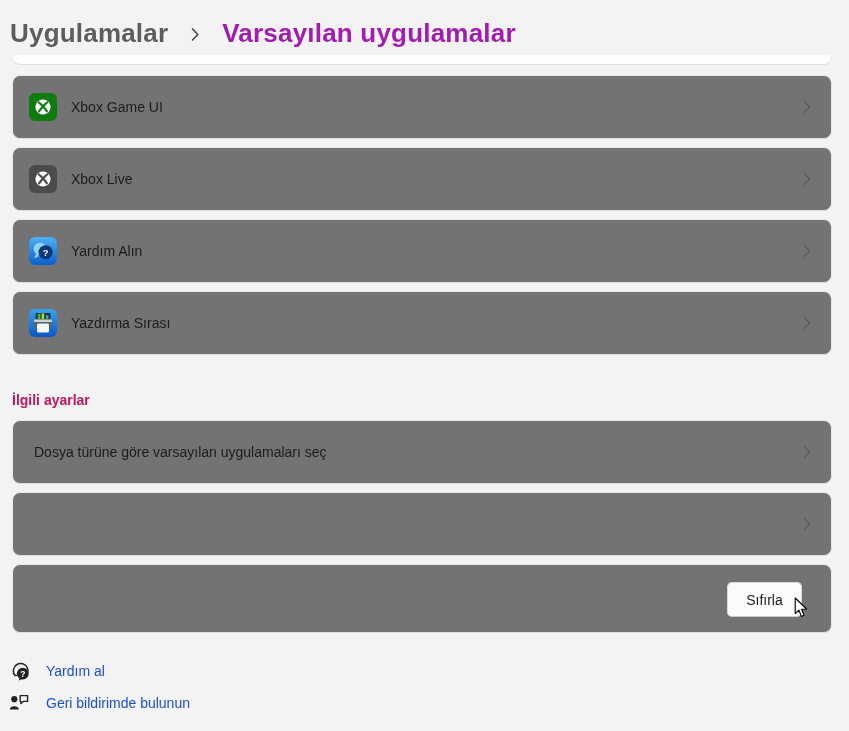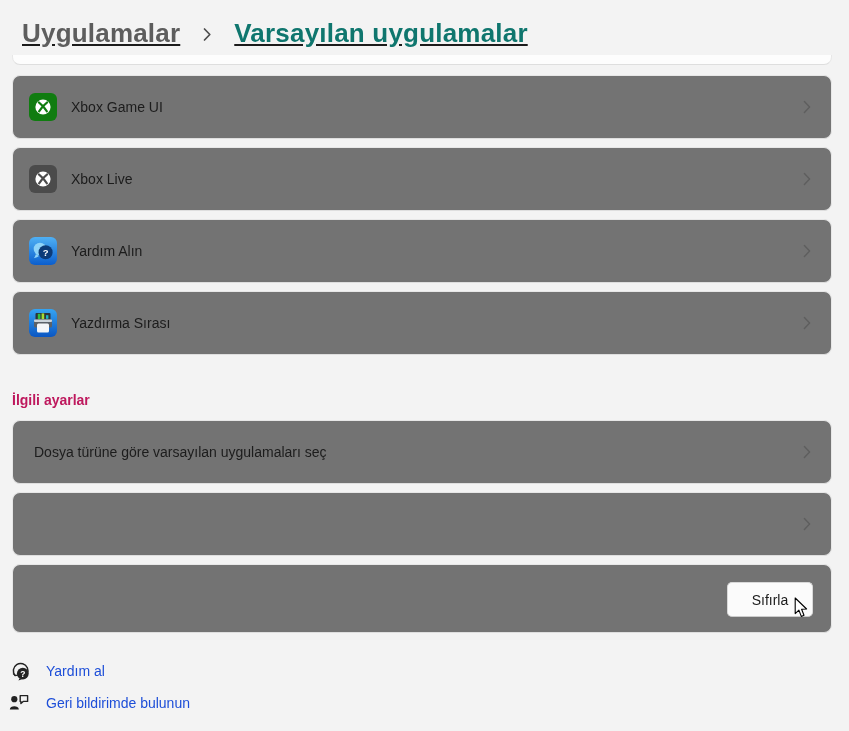--- a/index.html
+++ b/index.html
@@ -5,28 +5,28 @@
   * { margin:0; padding:0; box-sizing:border-box; }
   html,body { width:849px; height:731px; }
   body {
     position:relative;
     background:#f3f3f3;
     font-family:"Liberation Sans", sans-serif;
     color:#1b1b1b;
     overflow:hidden;
   }
   .breadcrumb {
-    position:absolute; left:22px; top:15px; height:36px;
-    display:flex; align-items:center; gap:22px;text-decoration:underline;
+    position:absolute; left:10px; top:15px; height:36px;
+    display:flex; align-items:center; gap:22px;
   }
   .crumb-parent {
     font-size:26px; font-weight:600; color:#5d5d5d; cursor:pointer; letter-spacing:0.2px;
   }
   .crumb-current {
-    font-size:26px; font-weight:600; color:#0f766e; letter-spacing:0.2px;
+    font-size:26px; font-weight:600; color:#a21caf; letter-spacing:0.2px;
   }
   .crumb-sep { display:flex; align-items:center; padding-top:3px; }
 
   .card {
     position:absolute; left:12px; width:820px; height:64px;
     background:#737373;
     border:1px solid #e7e7e7;
     border-bottom-color:#dedede;
     border-radius:8px;
     display:flex; align-items:center;
@@ -48,21 +48,21 @@
   .plain-card { padding-left:21px; }
 
   .section-header {
     position:absolute; left:12px; top:392px;
     font-size:14px; font-weight:bold; color:#be185d;
   }
 
   .reset-card { top:564px; height:69px; padding-left:21px; }
   .reset-button {
     position:absolute; left:714px; top:17px;
-    width:86px; height:35px;
+    width:75px; height:35px;
     background:#fbfbfb;
     border:1px solid #d9d9d9; border-bottom-color:#cccccc;
     border-radius:5px;
     font-size:14px; color:#1b1b1b;
     font-family:"Liberation Sans", sans-serif;
     cursor:pointer;
   }
 
   .footer-link {
     position:absolute; display:flex; align-items:center;

